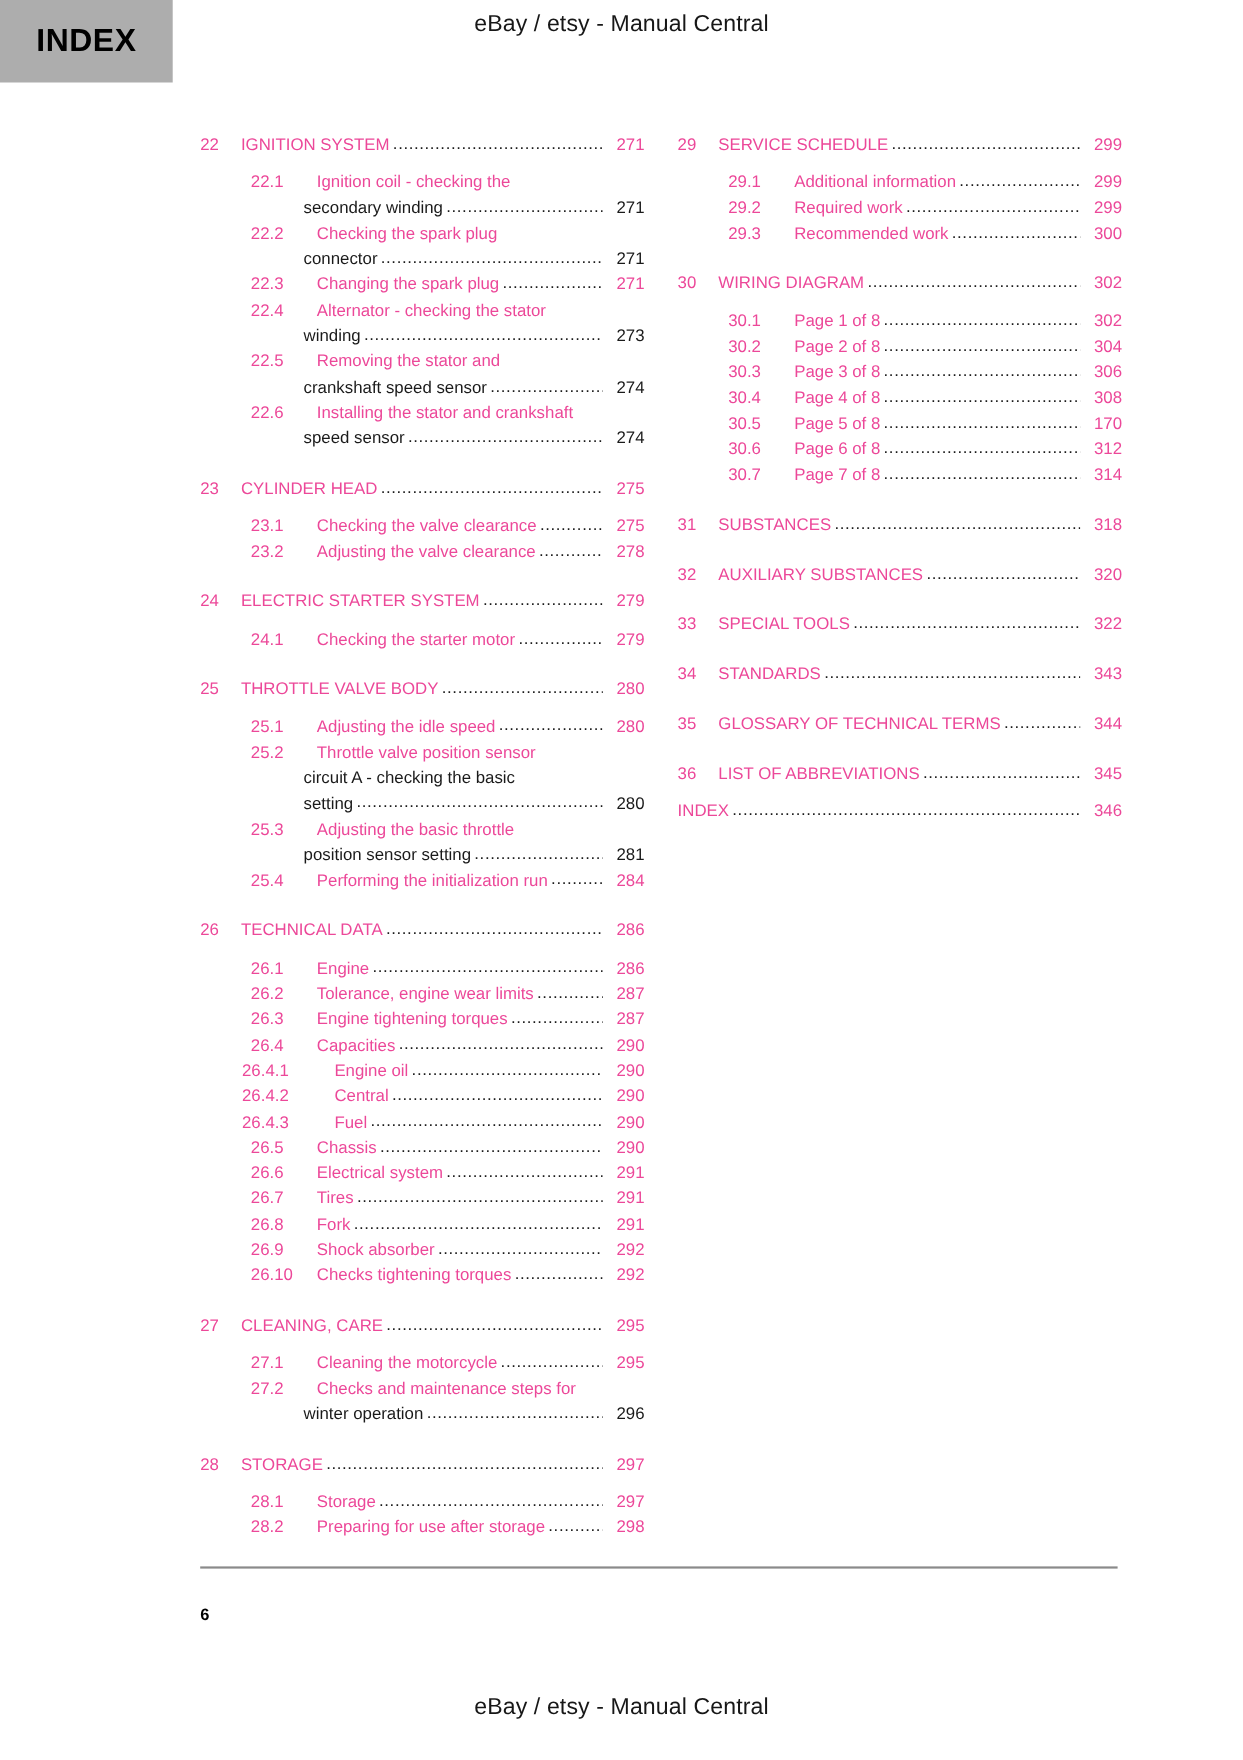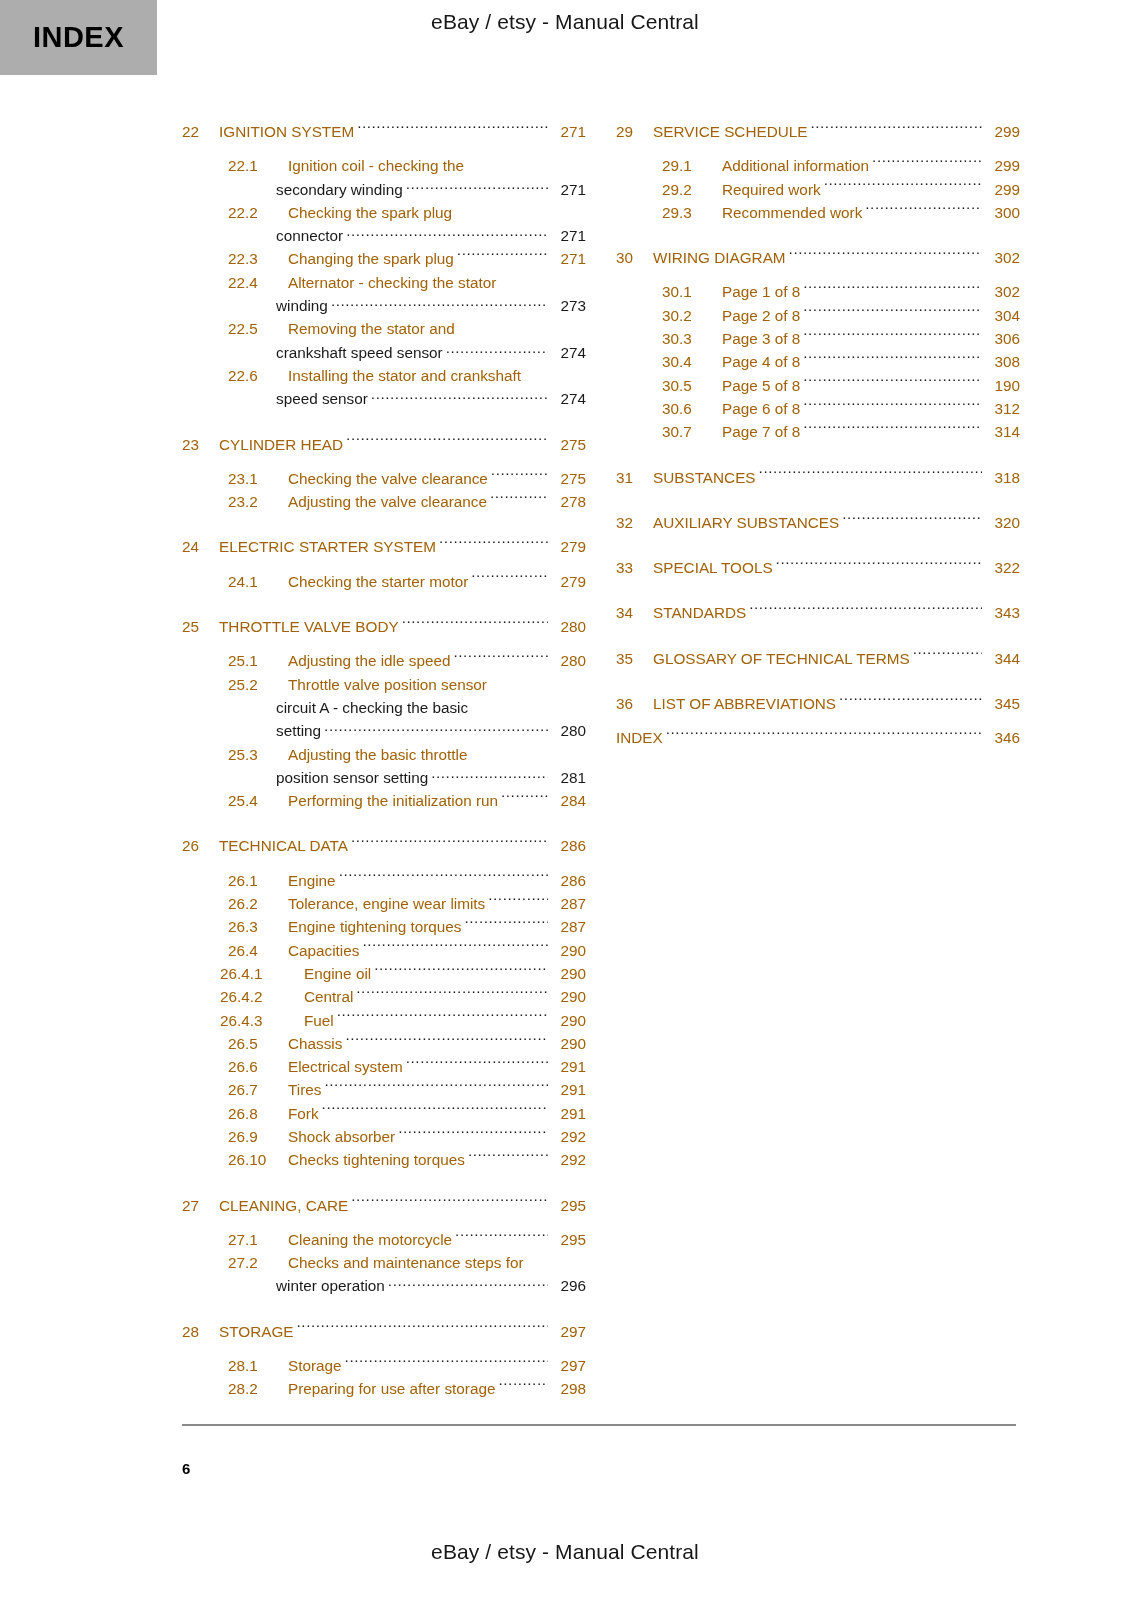--- a/index.html
+++ b/index.html
@@ -68,24 +68,24 @@
   .toc-col {
     position: absolute;
     top: 0;
     width: 404px;
   }
   #col-left  { left: 0px; }
   #col-right { left: 434px; }
 
   .entry {
     display: flex;
-    align-items: flex-start;
+    align-items: flex-end;
     font-size: 15.3px;
     line-height: 23.3px;
-    color: #a16207;
+    color: #ec4899;
     white-space: nowrap;
   }
   .entry.chapter {
     margin-top: 22px;
     margin-bottom: 11px;
   }
   .entry.chapter:first-child { margin-top: 0; }
 
   .num {
     flex: 0 0 auto;
@@ -120,21 +120,21 @@
   .leader.none::before { content: ""; }
   .page {
     flex: 0 0 auto;
     width: 34px;
     text-align: right;
     padding-left: 4px;
   }
   
   .cont {
     display: flex;
-    align-items: center;
+    align-items: flex-end;
     font-size: 15.3px;
     line-height: 23.3px;
     color: #1a1a1a;
     white-space: nowrap;
   }
   .cont > .spacer-sec { flex: 0 0 auto; width: 94px; }
 
   
   #footer-rule {
     position: absolute;
@@ -492,21 +492,21 @@
       <div class="entry section">
         <span class="num">30.4</span>
         <span class="title">Page 4 of 8</span>
         <span class="leader"></span>
         <span class="page">308</span>
       </div>
       <div class="entry section">
         <span class="num">30.5</span>
         <span class="title">Page 5 of 8</span>
         <span class="leader"></span>
-        <span class="page">190</span>
+        <span class="page">170</span>
       </div>
       <div class="entry section">
         <span class="num">30.6</span>
         <span class="title">Page 6 of 8</span>
         <span class="leader"></span>
         <span class="page">312</span>
       </div>
       <div class="entry section">
         <span class="num">30.7</span>
         <span class="title">Page 7 of 8</span>

